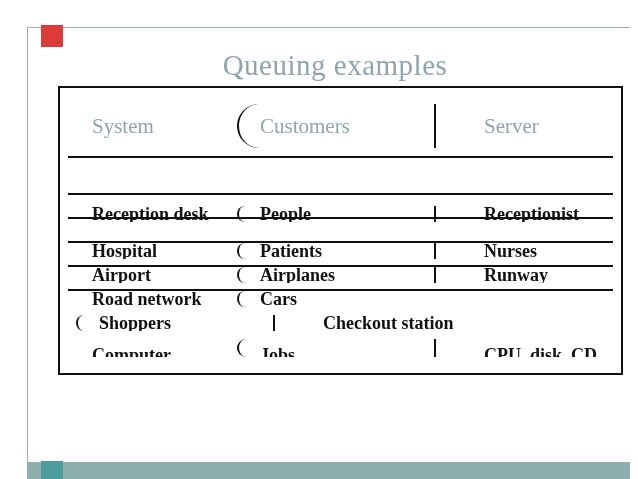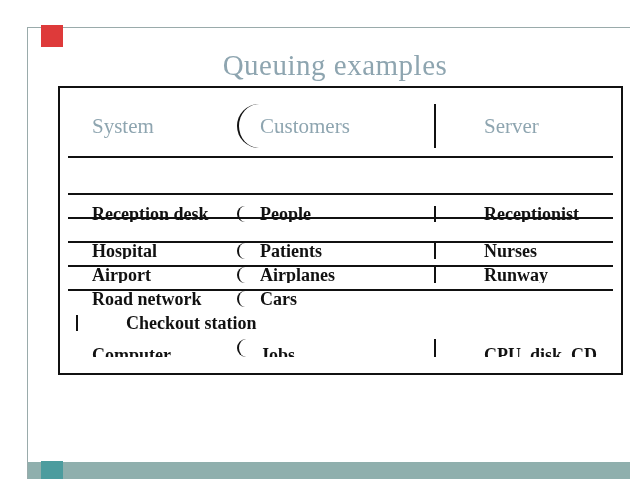--- a/index.html
+++ b/index.html
@@ -111,20 +111,21 @@
       <div class="tcell c1">Airplanes</div>
       <div class="tcell c2">Runway</div>
     </div>
 
     <div class="trow body">
       <div class="tcell c0">Road network</div>
       <div class="tcell c1">Cars</div>
     </div>
 
     <div class="trow body">
+      <div class="tcell c1">Shoppers</div>
       <div class="tcell c2">Checkout station</div>
     </div>
 
     <div class="trow body last">
       <div class="tcell c0">Computer</div>
       <div class="tcell c1">Jobs</div>
       <div class="tcell c2">CPU, disk, CD</div>
     </div>
 
   </div>

